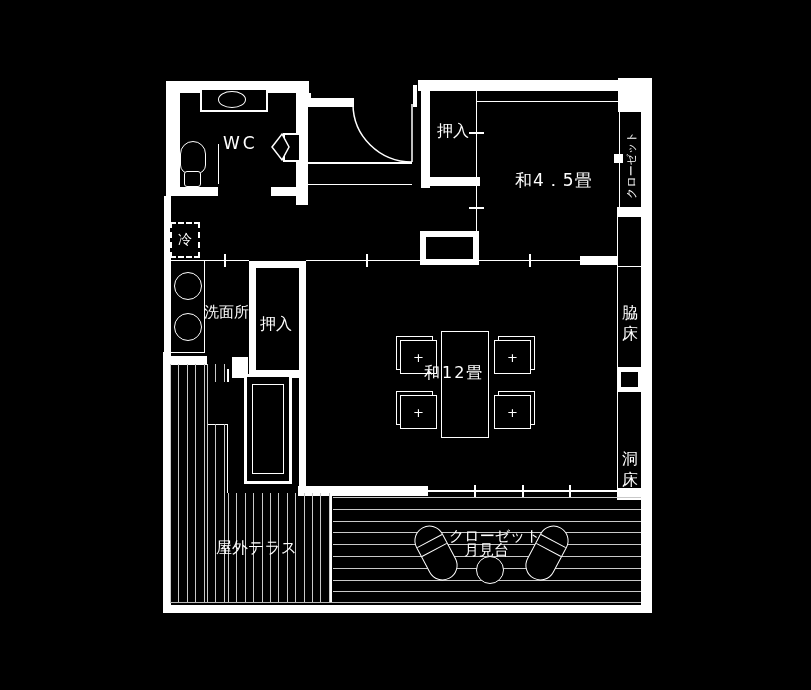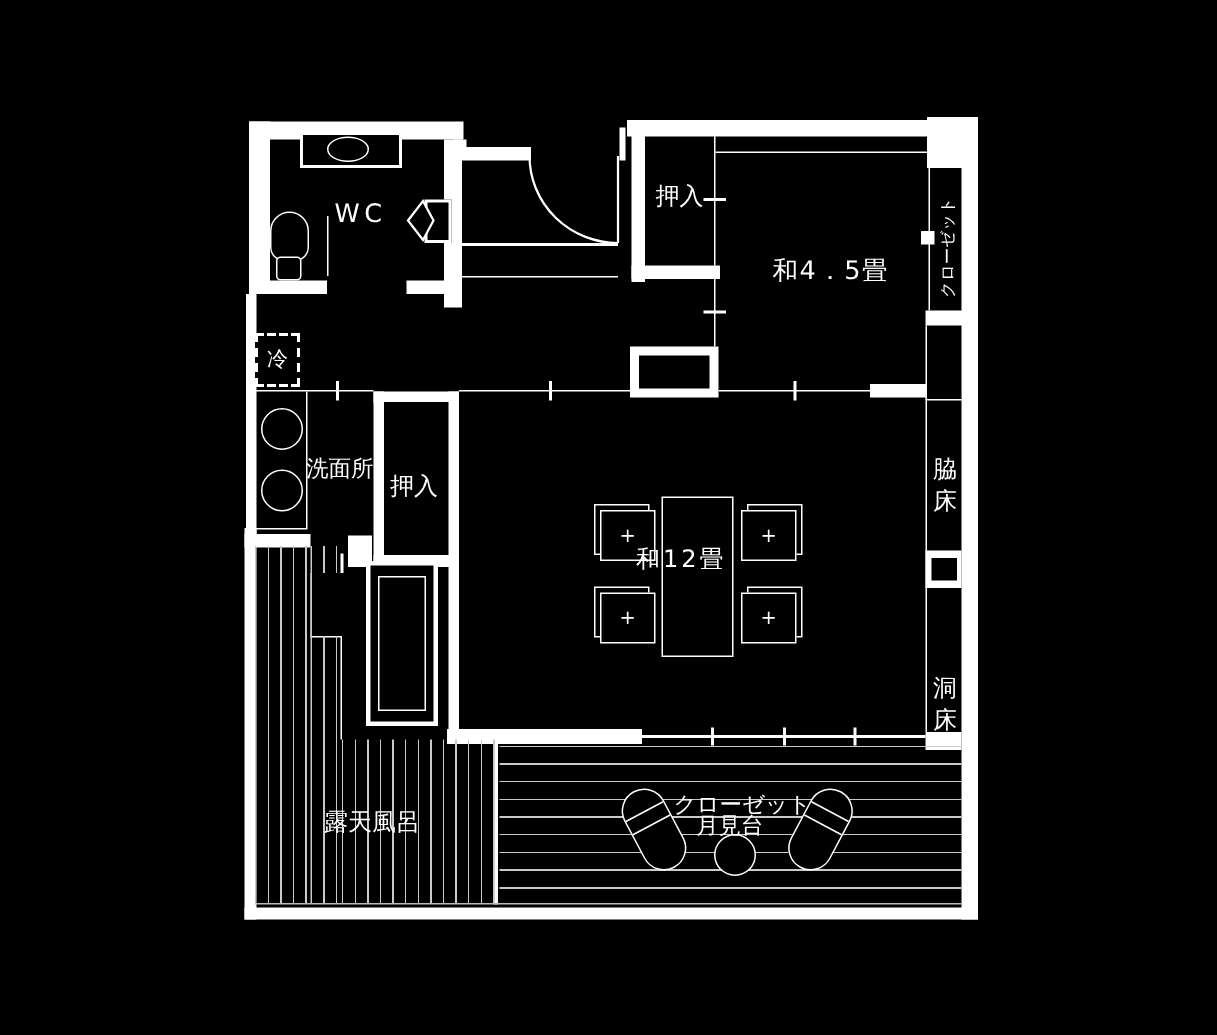--- a/index.html
+++ b/index.html
@@ -155,17 +155,17 @@
 
   <div class="txt" style="left:223px;top:133px;font-size:17px;letter-spacing:3px;">WC</div>
   <div class="txt" style="left:437px;top:121px;font-size:16px;">押入</div>
   <div class="txt" style="left:515px;top:169px;font-size:17px;letter-spacing:1px;">和4．5畳</div>
   <div class="vtxt" style="left:594px;top:158px;width:74px;height:14px;font-size:11px;">クローゼット</div>
   <div class="txt" style="left:204px;top:303px;font-size:15px;">洗面所</div>
   <div class="txt" style="left:260px;top:314px;font-size:16px;">押入</div>
   <div class="txt" style="left:424px;top:363px;font-size:16px;letter-spacing:2px;text-align:right;">和12畳</div>
   <div class="stack" style="left:620px;top:302px;width:18px;font-size:16px;">脇床</div>
   <div class="stack" style="left:620px;top:400px;width:18px;font-size:16px;margin-top:48px;">洞床</div>
-  <div class="txt" style="left:216px;top:538px;font-size:16px;">露天風呂</div>
+  <div class="txt" style="left:216px;top:538px;font-size:16px;">屋外テラス</div>
   <div class="txt" style="left:449px;top:527px;font-size:15px;">クローゼット</div>
   <div class="txt" style="left:464px;top:541px;font-size:15px;">月見台</div>
 
 </div>
 
 </body></html>

